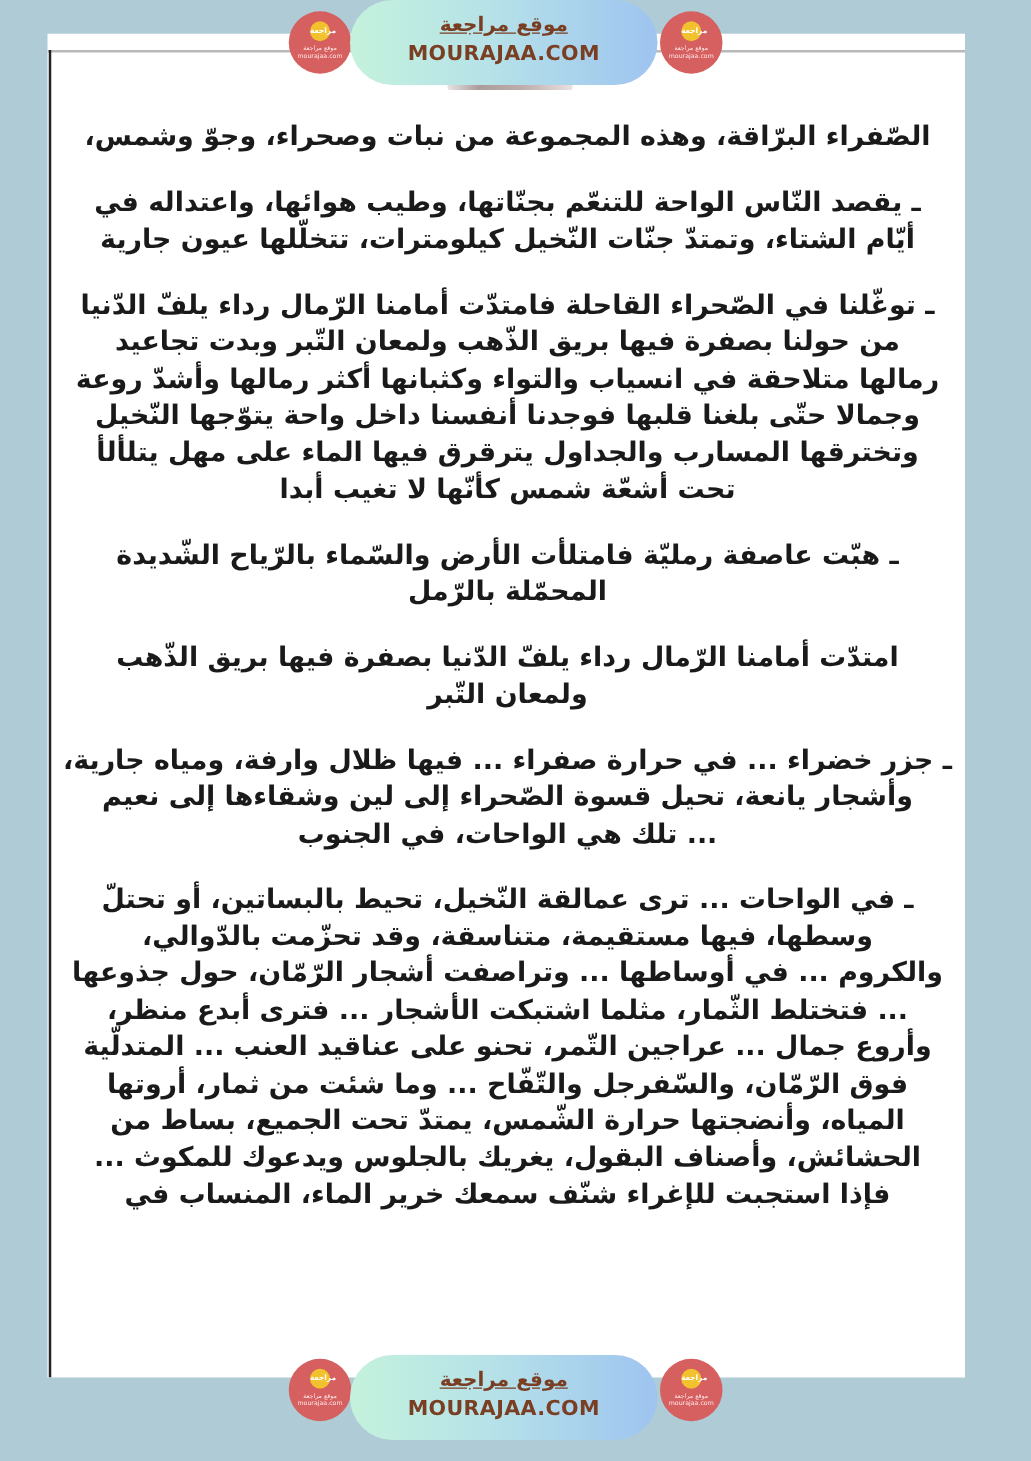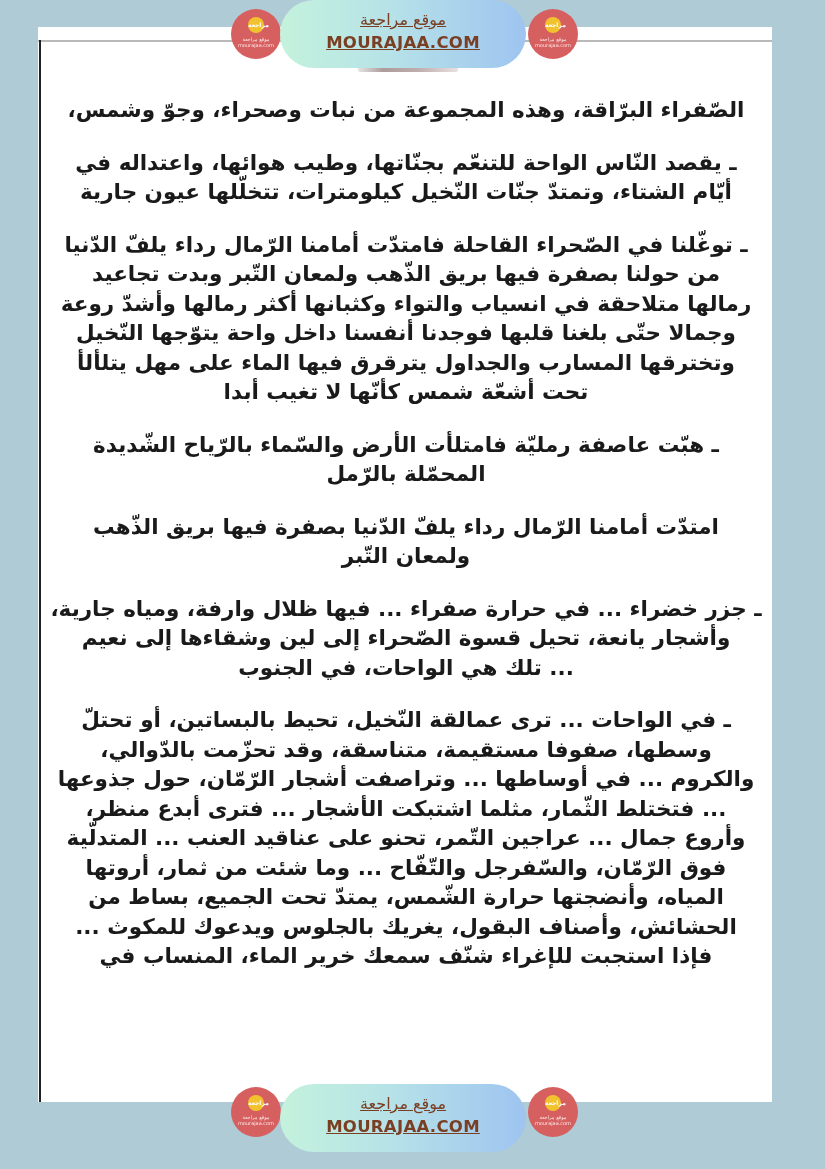--- a/index.html
+++ b/index.html
@@ -36,26 +36,26 @@
     .banner {
       position: absolute; left: 280px; width: 246px; height: 68px;
       border-radius: 34px;
       background: linear-gradient(90deg, #c4f2dc 0%, #b6e2e8 45%, #9ec4f0 100%);
       text-align: center; box-sizing: border-box; padding-top: 9px;
     }
     .banner.top { top: 0; }
     .banner.bottom { top: 1084px; }
     .banner .ar {
       display: block; direction: rtl; font-family: "DejaVu Sans", sans-serif;
-      font-size: 16px; font-weight: normal; color: #7a3e23; text-decoration: underline;
+      font-size: 16px; font-weight: bold; color: #7a3e23; text-decoration: underline;
       line-height: 22px;
     }
     .banner .en {
       display: block; font-family: "DejaVu Sans", sans-serif; font-size: 16.5px;
-      font-weight: bold; color: #7a3e23; text-decoration: underline; line-height: 24px;
+      font-weight: bold; color: #7a3e23; line-height: 24px;
       letter-spacing: .3px;
     }
     .badge {
       position: absolute; width: 50px; height: 50px; border-radius: 50%;
       background: #d65f5f; text-align: center; box-sizing: border-box; padding-top: 8px;
     }
     .badge .logo {
       display: block; margin: 0 auto; width: 16px; height: 16px; border-radius: 50%;
       background: #f2c12e; color: #fff; font-size: 6px; line-height: 16px; font-weight: bold;
     }
@@ -95,21 +95,21 @@
         <span class="line">امتدّت أمامنا الرّمال رداء يلفّ الدّنيا بصفرة فيها بريق الذّهب</span>
         <span class="line">ولمعان التّبر</span>
       </p>
       <p class="para">
         <span class="line">ـ جزر خضراء ... في حرارة صفراء ... فيها ظلال وارفة، ومياه جارية،</span>
         <span class="line">وأشجار يانعة، تحيل قسوة الصّحراء إلى لين وشقاءها إلى نعيم</span>
         <span class="line">... تلك هي الواحات، في الجنوب</span>
       </p>
       <p class="para">
         <span class="line">ـ في الواحات ... ترى عمالقة النّخيل، تحيط بالبساتين، أو تحتلّ</span>
-        <span class="line">وسطها، صفوفا مستقيمة، متناسقة، وقد تحزّمت بالدّوالي،</span>
+        <span class="line">وسطها، فيها مستقيمة، متناسقة، وقد تحزّمت بالدّوالي،</span>
         <span class="line">والكروم ... في أوساطها ... وتراصفت أشجار الرّمّان، حول جذوعها</span>
         <span class="line">... فتختلط الثّمار، مثلما اشتبكت الأشجار ... فترى أبدع منظر،</span>
         <span class="line">وأروع جمال ... عراجين التّمر، تحنو على عناقيد العنب ... المتدلّية</span>
         <span class="line">فوق الرّمّان، والسّفرجل والتّفّاح ... وما شئت من ثمار، أروتها</span>
         <span class="line">المياه، وأنضجتها حرارة الشّمس، يمتدّ تحت الجميع، بساط من</span>
         <span class="line">الحشائش، وأصناف البقول، يغريك بالجلوس ويدعوك للمكوث ...</span>
         <span class="line">فإذا استجبت للإغراء شنّف سمعك خرير الماء، المنساب في</span>
       </p>
     </div>
 </div>

